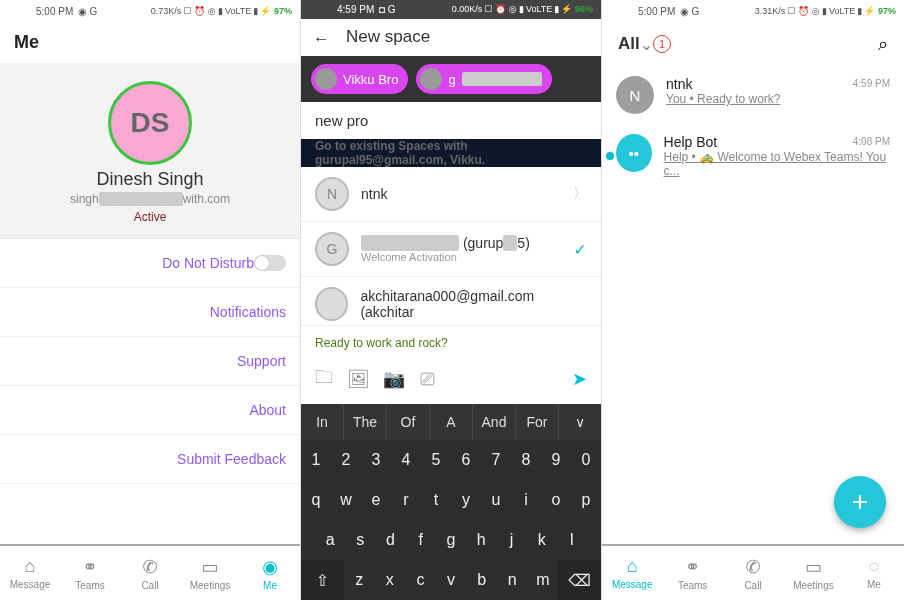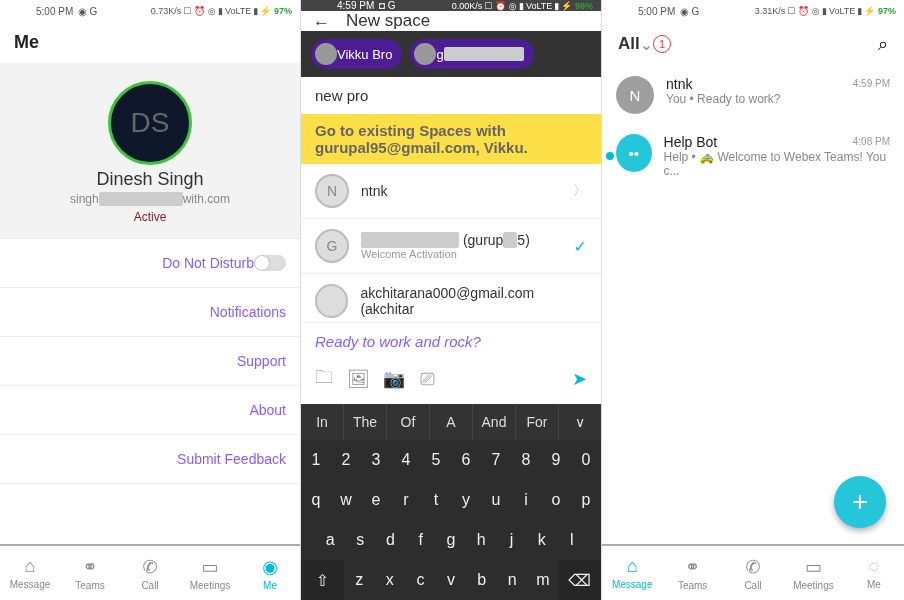--- a/index.html
+++ b/index.html
@@ -12,47 +12,47 @@
   
   .status { height: 22px; background: #fff; display: flex; align-items: center; justify-content: space-between; padding: 0 8px; font-size: 10px; color: #555; }
   .p2 .status { background: #444; color: #fff; }
   .status .left, .status .right { display: flex; align-items: center; gap: 2px; margin-left: 28px; }
   .status .right { font-size: 9px; }
   .bat { color: #2da33a; font-weight: bold; }
 
   
   .p1-header { padding: 10px 14px; font-size: 18px; font-weight: 600; color: #222; }
   .p1-profile { background: #f3f3f3; text-align: center; padding: 18px 0 14px; border-bottom: 1px solid #e9e9e9; }
-  .avatar-ring { width: 84px; height: 84px; border-radius: 50%; border: 3px solid #3ec43e; margin: 0 auto; display: flex; align-items: center; justify-content: center; background: #0f172a; color:#666; font-size: 28px; }
+  .avatar-ring { width: 84px; height: 84px; border-radius: 50%; border: 3px solid #3ec43e; margin: 0 auto; display: flex; align-items: center; justify-content: center; background: #f9a8d4; color:#666; font-size: 28px; font-weight: bold; }
   .p-name { font-size: 18px; color:#333; margin-top: 4px; }
   .p-email { font-size: 12px; color:#888; margin-top: 2px; }
   .p-active { font-size: 12px; color:#7f1d1d; margin-top: 4px; }
   .p1-list { flex: 1; }
   .p1-item { padding: 16px 14px; font-size: 14px; color:#8b5cf6; border-bottom: 1px solid #eee; display:flex; align-items:center; justify-content:flex-end; }
   .toggle { width: 32px; height: 16px; background: #ddd; border-radius: 8px; position: relative; }
   .toggle::after { content:""; width:14px; height:14px; background:#fff; border-radius:50%; position:absolute; top:1px; left:1px; box-shadow:0 0 2px rgba(0,0,0,.3);}
   .bottom-nav { height: 56px; border-top: 2px solid #aaa; display:flex; }
   .bn-item { flex:1; display:flex; flex-direction:column; align-items:center; justify-content:center; gap:2px; font-size:10px; color:#888; }
   .bn-item.active { color:#00bcd4; }
   .bn-icon { font-size: 18px; }
 
   
   .p2-header { height:44px; display:flex; align-items:center; padding:0 12px; gap:16px; font-size:17px; color:#333; }
   .chip-row { background:#333; padding:8px 10px; display:flex; gap:8px; }
-  .chip { background:#4c1d95; border-radius:16px; padding:4px 10px 4px 4px; display:flex; align-items:center; color:#fff; font-size:13px;justify-content:space-between; }
+  .chip { background:#d946ef; border-radius:16px; padding:4px 10px 4px 4px; display:flex; align-items:center; gap:6px; color:#fff; font-size:13px;justify-content:space-between; }
   .chip .cava { width:22px; height:22px; border-radius:50%; background:#999; }
   .search-row { padding:10px 14px; font-size:15px; color:#333; }
-  .hint-row { background:#fde047; padding:8px 14px; font-size:15px; color:#666; font-weight:600; }
+  .hint-row { background:#0f172a; padding:0 14px; font-size:12px; color:#666; font-weight:600; }
   .person-row { display:flex; align-items:center; padding:10px 14px; gap:12px; border-bottom:1px solid #eee; }
   .pava { width:34px; height:34px; border-radius:50%; background:#ddd; display:flex; align-items:center; justify-content:center; color:#888; font-size:14px; border:2px solid #bbb;}
   .pname { font-size:14px; color:#333; }
   .psub { font-size:11px; color:#999; }
   .chev { color:#bbb; font-size:14px; margin-left:auto; }
   .check { color:#00bcd4; margin-left:auto; }
-  .compose { padding:10px 14px; font-size:15px; color:#8b5cf6; border-top:1px solid #eee;font-style:italic; }
+  .compose { padding:10px 14px; font-size:12px; color:#4d7c0f; border-top:1px solid #eee; }
   .tool-row { display:flex; align-items:center; padding:4px 14px 10px; gap:14px; color:#888; font-size:18px; }
   .send { margin-left:auto; color:#00bcd4; }
 
   
   .kbd { background:#2d2d2d; color:#ddd; }
   .kbd-sugg { display:flex; height:36px; }
   .ks { flex:1; display:flex; align-items:center; justify-content:center; border-right:1px solid #444; font-size:14px; background:#333; }
   .ks:last-child{border:none;}
   .krow { display:flex; }
   .kkey { flex:1; height:40px; display:flex; align-items:center; justify-content:center; font-size:16px; color:#eee; }
@@ -62,21 +62,21 @@
   
   .p3-header { height:44px; display:flex; align-items:center; padding:0 16px; }
   .all { font-size:17px; color:#333; font-weight:600; }
   .badge { width:18px; height:18px; border:1px solid #e53935; border-radius:50%; color:#e53935; font-size:11px; display:flex; align-items:center; justify-content:center; }
   .search-icon { margin-left:auto; font-size:18px; }
   .chat { display:flex; padding:10px 14px; gap:12px; position:relative; }
   .cava3 { width:38px; height:38px; border-radius:50%; display:flex; align-items:center; justify-content:center; color:#fff; font-size:15px; }
   .c1 .cava3 { background:#9e9e9e; }
   .c2 .cava3 { background:#26c6da; }
   .cname { font-size:14px; color:#222; font-weight:500; }
-  .csub { font-size:12px; color:#888; }
+  .csub { font-size:12px; color:#888;text-decoration:underline; }
   .ctime { position:absolute; right:14px; top:12px; font-size:10px; color:#999; }
   .dot { position:absolute; left:4px; top:28px; width:8px; height:8px; background:#00bcd4; border-radius:50%; }
   .fab { position:absolute; right:18px; bottom:72px; width:52px; height:52px; border-radius:50%; background:#26c6da; color:#fff; display:flex; align-items:center; justify-content:center; font-size:28px; box-shadow:0 3px 6px rgba(0,0,0,.3); }
   .redact { background:#ccc; color:#ccc; border-radius:2px; }
 </style>
 </head>
 <body>
 
 <div class="pane p1">
   <div class="status">

